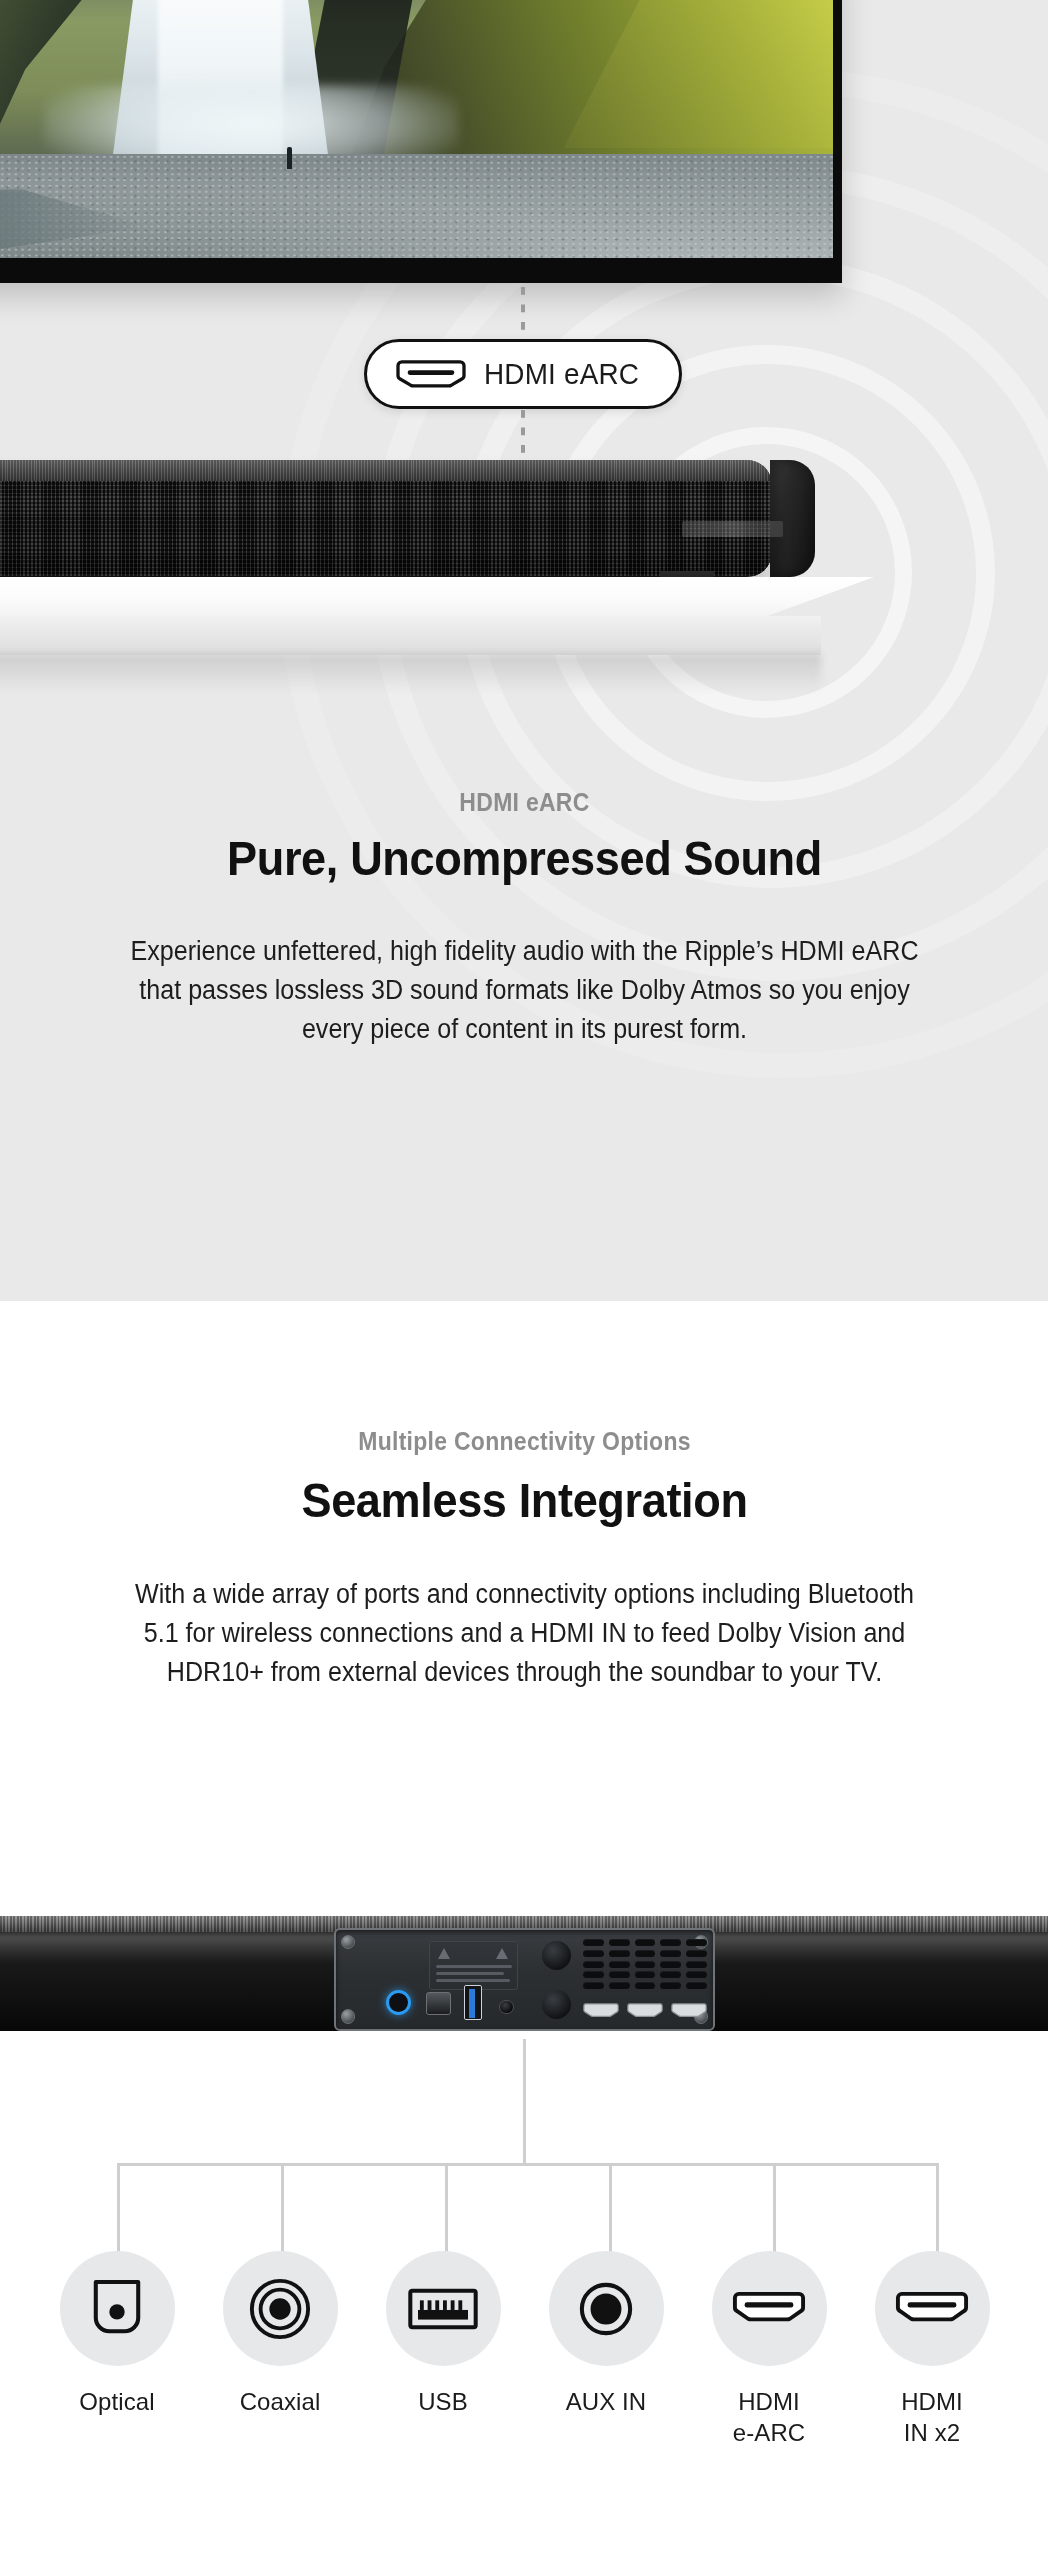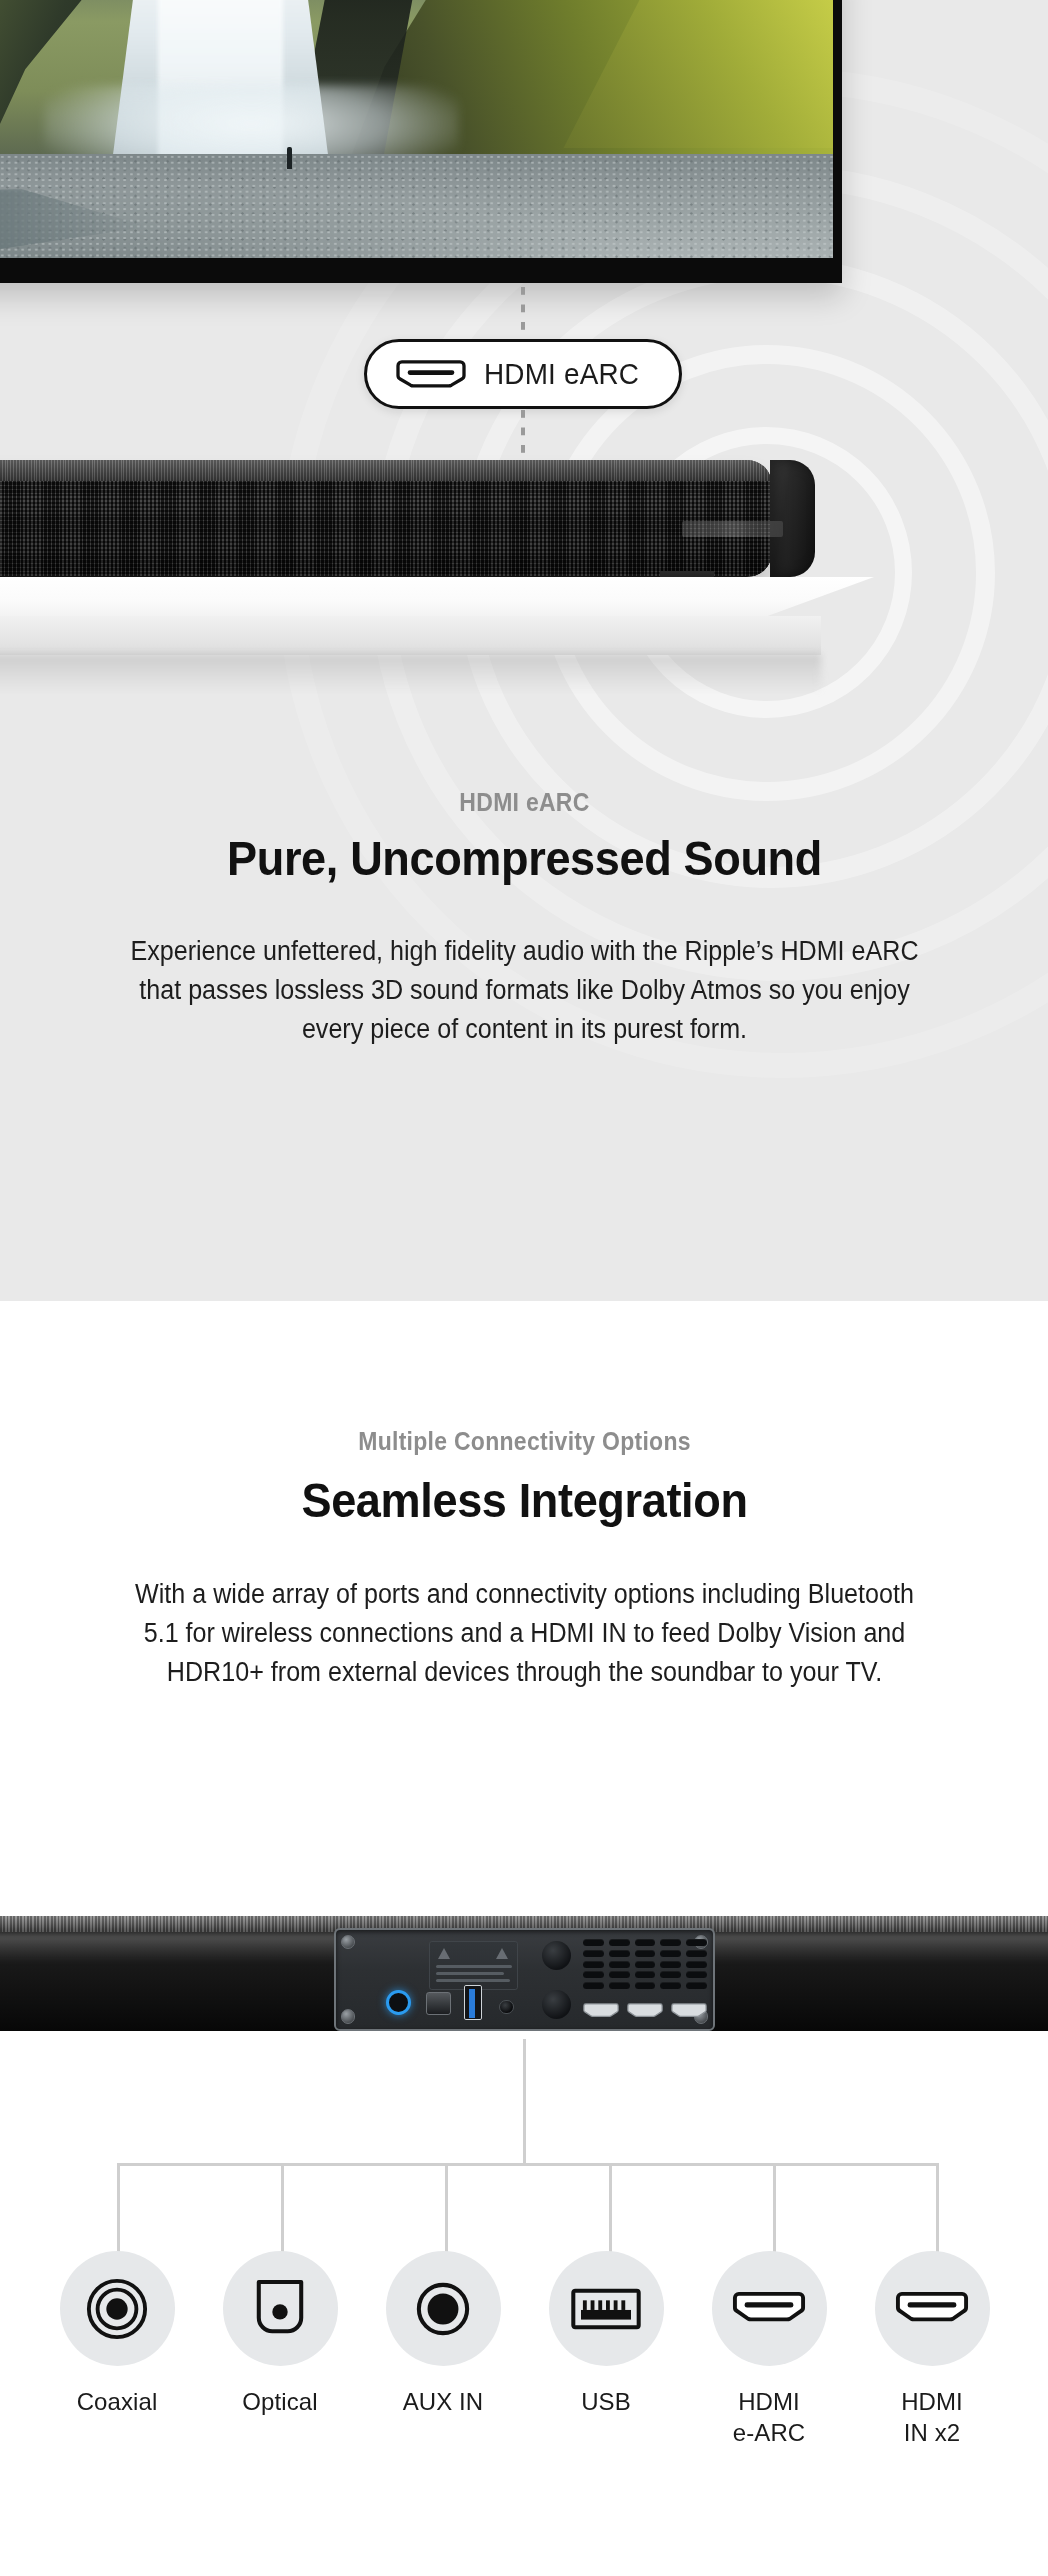--- a/index.html
+++ b/index.html
@@ -456,47 +456,37 @@
     <div class="drop" style="left:445px;"></div>
     <div class="drop" style="left:609px;"></div>
     <div class="drop" style="left:773px;"></div>
     <div class="drop" style="left:936px;"></div>
   </div>
 
   <div id="ports-row" style="top:950px;">
 
     <div class="port-item">
       <div class="port-circle">
+        <svg width="54" height="64" viewBox="0 0 56 66">
+          <path d="M6 5 H50 V42 a14 14 0 0 1 -14 14 H20 A14 14 0 0 1 6 42 Z" fill="none" stroke="#111" stroke-width="4.2" stroke-linejoin="round"></path>
+          <circle cx="28" cy="36" r="8" fill="#111"></circle>
+        </svg>
+      </div>
+      <div class="port-label">Optical</div>
+    </div>
+
+    <div class="port-item">
+      <div class="port-circle">
         <svg width="64" height="64" viewBox="0 0 66 66">
           <circle cx="33" cy="33" r="29" fill="none" stroke="#111" stroke-width="4"></circle>
           <circle cx="33" cy="33" r="20" fill="none" stroke="#111" stroke-width="4"></circle>
           <circle cx="33" cy="33" r="11" fill="#111"></circle>
         </svg>
       </div>
       <div class="port-label">Coaxial</div>
-    </div>
-
-    <div class="port-item">
-      <div class="port-circle">
-        <svg width="54" height="64" viewBox="0 0 56 66">
-          <path d="M6 5 H50 V42 a14 14 0 0 1 -14 14 H20 A14 14 0 0 1 6 42 Z" fill="none" stroke="#111" stroke-width="4.2" stroke-linejoin="round"></path>
-          <circle cx="28" cy="36" r="8" fill="#111"></circle>
-        </svg>
-      </div>
-      <div class="port-label">Optical</div>
-    </div>
-
-    <div class="port-item">
-      <div class="port-circle">
-        <svg width="56" height="56" viewBox="0 0 58 58">
-          <circle cx="29" cy="29" r="25" fill="none" stroke="#111" stroke-width="4.2"></circle>
-          <circle cx="29" cy="29" r="16" fill="#111"></circle>
-        </svg>
-      </div>
-      <div class="port-label">AUX IN</div>
     </div>
 
     <div class="port-item">
       <div class="port-circle">
         <svg width="72" height="50" viewBox="0 0 74 52">
           <rect x="3" y="7" width="68" height="38" rx="2" fill="none" stroke="#111" stroke-width="4.2"></rect>
           <rect x="11" y="27" width="52" height="10" fill="#111"></rect>
           <g fill="#111">
             <rect x="13" y="17" width="4" height="10"></rect>
               <rect x="21" y="17" width="4" height="10"></rect>
@@ -505,35 +495,45 @@
             <rect x="45" y="17" width="4" height="10"></rect>
               <rect x="53" y="17" width="4" height="10"></rect>
           </g>
         </svg>
       </div>
       <div class="port-label">USB</div>
     </div>
 
     <div class="port-item">
       <div class="port-circle">
-        <svg width="74" height="39" viewBox="0 0 76 40">
-          <path d="M7 5 H69 a4 4 0 0 1 4 4 v10 a4 4 0 0 1 -2.3 3.7 L59.5 30.5 a7 7 0 0 1 -3 .7 H19.5 a7 7 0 0 1 -3 -.7 L5.3 22.7 A4 4 0 0 1 3 19 V9 a4 4 0 0 1 4 -4 Z" fill="#ffffff" stroke="#111111" stroke-width="4" stroke-linejoin="round"></path>
-          <rect x="13" y="13.5" width="50" height="5.5" rx="2.4" fill="#111111"></rect>
-        </svg>
-      </div>
-      <div class="port-label">HDMI
-e-ARC</div>
+        <svg width="56" height="56" viewBox="0 0 58 58">
+          <circle cx="29" cy="29" r="25" fill="none" stroke="#111" stroke-width="4.2"></circle>
+          <circle cx="29" cy="29" r="16" fill="#111"></circle>
+        </svg>
+      </div>
+      <div class="port-label">AUX IN</div>
     </div>
 
     <div class="port-item">
       <div class="port-circle">
         <svg width="74" height="39" viewBox="0 0 76 40">
           <path d="M7 5 H69 a4 4 0 0 1 4 4 v10 a4 4 0 0 1 -2.3 3.7 L59.5 30.5 a7 7 0 0 1 -3 .7 H19.5 a7 7 0 0 1 -3 -.7 L5.3 22.7 A4 4 0 0 1 3 19 V9 a4 4 0 0 1 4 -4 Z" fill="#ffffff" stroke="#111111" stroke-width="4" stroke-linejoin="round"></path>
           <rect x="13" y="13.5" width="50" height="5.5" rx="2.4" fill="#111111"></rect>
         </svg>
       </div>
       <div class="port-label">HDMI
+e-ARC</div>
+    </div>
+
+    <div class="port-item">
+      <div class="port-circle">
+        <svg width="74" height="39" viewBox="0 0 76 40">
+          <path d="M7 5 H69 a4 4 0 0 1 4 4 v10 a4 4 0 0 1 -2.3 3.7 L59.5 30.5 a7 7 0 0 1 -3 .7 H19.5 a7 7 0 0 1 -3 -.7 L5.3 22.7 A4 4 0 0 1 3 19 V9 a4 4 0 0 1 4 -4 Z" fill="#ffffff" stroke="#111111" stroke-width="4" stroke-linejoin="round"></path>
+          <rect x="13" y="13.5" width="50" height="5.5" rx="2.4" fill="#111111"></rect>
+        </svg>
+      </div>
+      <div class="port-label">HDMI
 IN x2</div>
     </div>
 
   </div>
 </div>
 
 
 </body></html>

